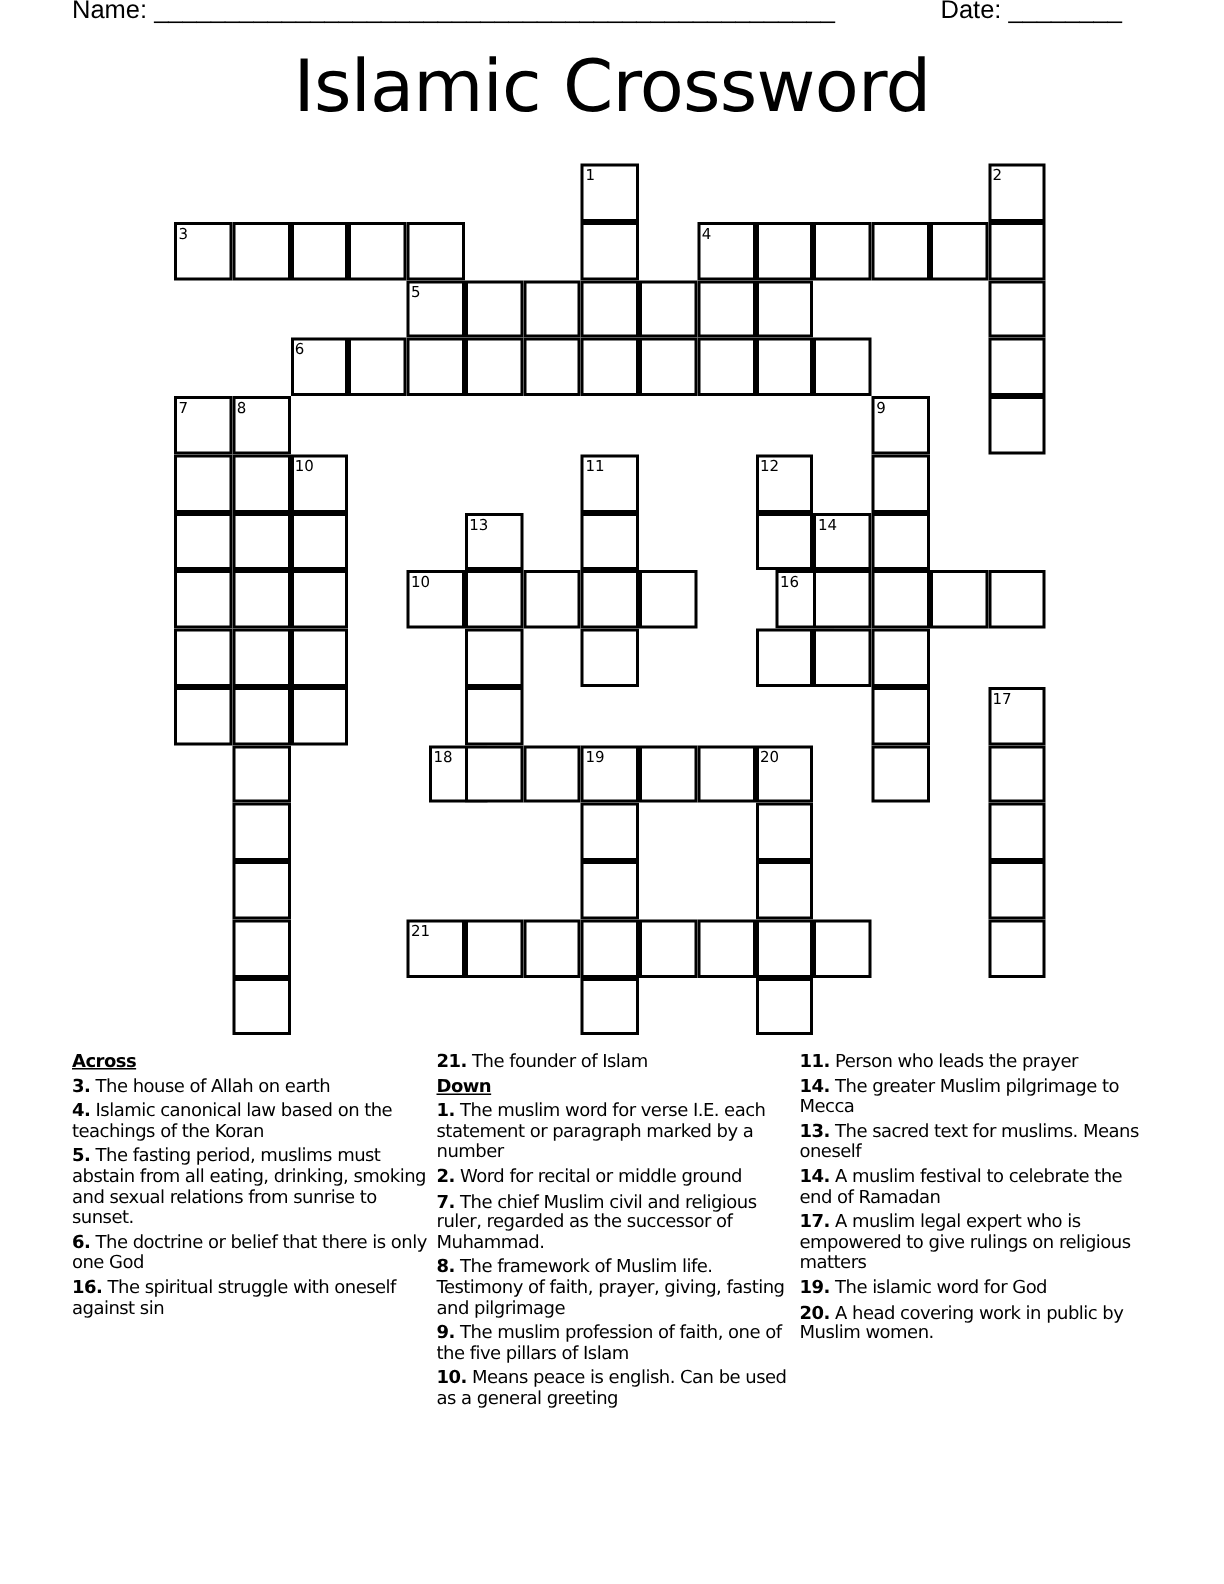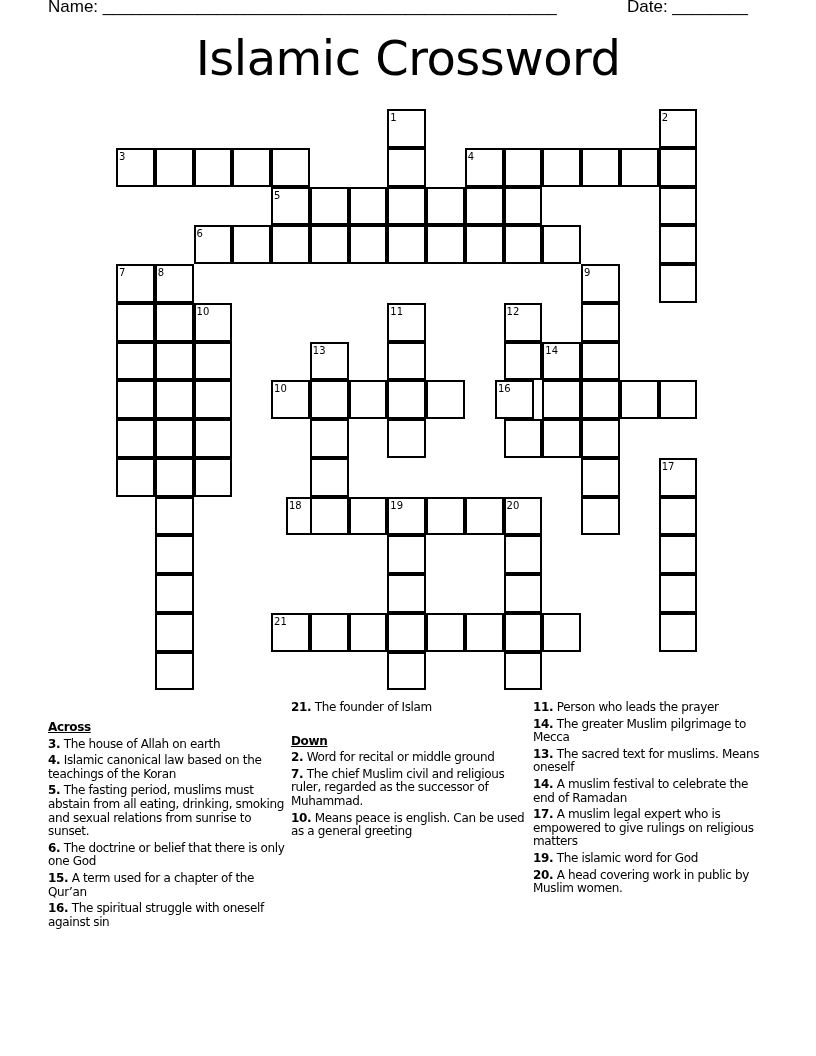--- a/index.html
+++ b/index.html
@@ -4,21 +4,21 @@
   <style>
     html, body { margin: 0; padding: 0; background: #ffffff; }
     body { width: 816px; height: 1056px; position: relative; overflow: hidden; color: #000; }
     .header-line { position: absolute; top: -3px; left: 48px; font-family: "Liberation Sans", sans-serif; font-size: 17px; white-space: nowrap; }
     .date-line { position: absolute; top: -3px; left: 627px; font-family: "Liberation Sans", sans-serif; font-size: 17px; white-space: nowrap; }
     .title { position: absolute; top: 30px; left: 0; width: 816px; text-align: center; font-family: "DejaVu Sans", sans-serif; font-size: 48px; letter-spacing: -0.5px; font-weight: normal; }
     .grid { position: absolute; left: 117px; top: 110px; width: 584px; height: 584px; }
     .cell { position: absolute; width: 38.76px; height: 38.76px; box-sizing: border-box; border: 2px solid #000; background: #fff; margin-left: -1px; margin-top: -1px; }
     .cell .num { position: absolute; top: 1px; left: 1px; font-family: "DejaVu Sans", sans-serif; font-size: 10px; line-height: 11px; }
     .clues-col { position: absolute; top: 701px; width: 238px; font-family: "DejaVu Sans", sans-serif; font-size: 12px; line-height: 13.6px; letter-spacing: -0.35px; }
-    .clues-col .heading { font-weight: bold; text-decoration: underline; margin-bottom: 3px; margin-top: 20px; }
+    .clues-col .heading { font-weight: bold; text-decoration: underline; margin-bottom: 3px; }
     .clue { margin-bottom: 3px; }
     .clue b { font-weight: bold; }
   </style>
 </head>
 <body>
 
 <div class="header-line">Name: ________________________________________________</div>
 <div class="date-line">Date: ________</div>
 
 <h1 class="title" style="margin:0;">Islamic Crossword</h1>
@@ -106,21 +106,21 @@
     <div class="cell" style="left: 0px; top: 271.32px;"></div>
     <div class="cell" style="left: 38.76px; top: 271.32px;"></div>
     <div class="cell" style="left: 77.52px; top: 271.32px;"></div>
     <div class="cell" style="left: 155.04px; top: 271.32px;">
       <span class="num">10</span>
     </div>
     <div class="cell" style="left: 193.8px; top: 271.32px;"></div>
     <div class="cell" style="left: 232.56px; top: 271.32px;"></div>
     <div class="cell" style="left: 271.32px; top: 271.32px;"></div>
     <div class="cell" style="left: 310.08px; top: 271.32px;"></div>
-    <div class="cell" style="left: 379px; top: 271.32px; text-align: center;">
+    <div class="cell" style="left: 401px; top: 271.32px; text-align: center;">
       <span class="num">16</span>
     </div>
     <div class="cell" style="left: 426.36px; top: 271.32px;"></div>
     <div class="cell" style="left: 465.12px; top: 271.32px;"></div>
     <div class="cell" style="left: 503.88px; top: 271.32px;"></div>
     <div class="cell" style="left: 542.64px; top: 271.32px;"></div>
     <div class="cell" style="left: 0px; top: 310.08px;"></div>
     <div class="cell" style="left: 38.76px; top: 310.08px;"></div>
     <div class="cell" style="left: 77.52px; top: 310.08px;"></div>
     <div class="cell" style="left: 193.8px; top: 310.08px;"></div>
@@ -176,28 +176,30 @@
     <div class="cell" style="left: 271.32px; top: 542.64px;"></div>
     <div class="cell" style="left: 387.6px; top: 542.64px;"></div>
   </div>
 
 <div class="clues-col" id="col1" style="left:48px;">
   <div class="heading">Across</div>
 <div class="clue"><b>3.</b> <span>The house of Allah on earth</span></div>
     <div class="clue"><b>4.</b> <span>Islamic canonical law based on the teachings of the Koran</span></div>
     <div class="clue"><b>5.</b> <span>The fasting period, muslims must abstain from all eating, drinking, smoking and sexual relations from sunrise to sunset.</span></div>
     <div class="clue"><b>6.</b> <span>The doctrine or belief that there is only one God</span></div>
-    <div class="clue"><b>15.</b> <span>A term used for a chapter of the Qur’an</span></div>
     <div class="clue"><b>16.</b> <span>The spiritual struggle with oneself against sin</span></div>
   </div>
 <div class="clues-col" id="col2" style="left:291px;">
     <div class="clue"><b>21.</b> <span>The founder of Islam</span></div>
     <div class="heading">Down</div>
+    <div class="clue"><b>1.</b> <span>The muslim word for verse I.E. each statement or paragraph marked by a number</span></div>
     <div class="clue"><b>2.</b> <span>Word for recital or middle ground</span></div>
     <div class="clue"><b>7.</b> <span>The chief Muslim civil and religious ruler, regarded as the successor of Muhammad.</span></div>
+    <div class="clue"><b>8.</b> <span>The framework of Muslim life. Testimony of faith, prayer, giving, fasting and pilgrimage</span></div>
+    <div class="clue"><b>9.</b> <span>The muslim profession of faith, one of the five pillars of Islam</span></div>
     <div class="clue"><b>10.</b> <span>Means peace is english. Can be used as a general greeting</span></div>
   </div>
 <div class="clues-col" id="col3" style="left:533px;">
     <div class="clue"><b>11.</b> <span>Person who leads the prayer</span></div>
     <div class="clue"><b>14.</b> <span>The greater Muslim pilgrimage to Mecca</span></div>
     <div class="clue"><b>13.</b> <span>The sacred text for muslims. Means oneself</span></div>
     <div class="clue"><b>14.</b> <span>A muslim festival to celebrate the end of Ramadan</span></div>
     <div class="clue"><b>17.</b> <span>A muslim legal expert who is empowered to give rulings on religious matters</span></div>
     <div class="clue"><b>19.</b> <span>The islamic word for God</span></div>
     <div class="clue"><b>20.</b> <span>A head covering work in public by Muslim women.</span></div>

